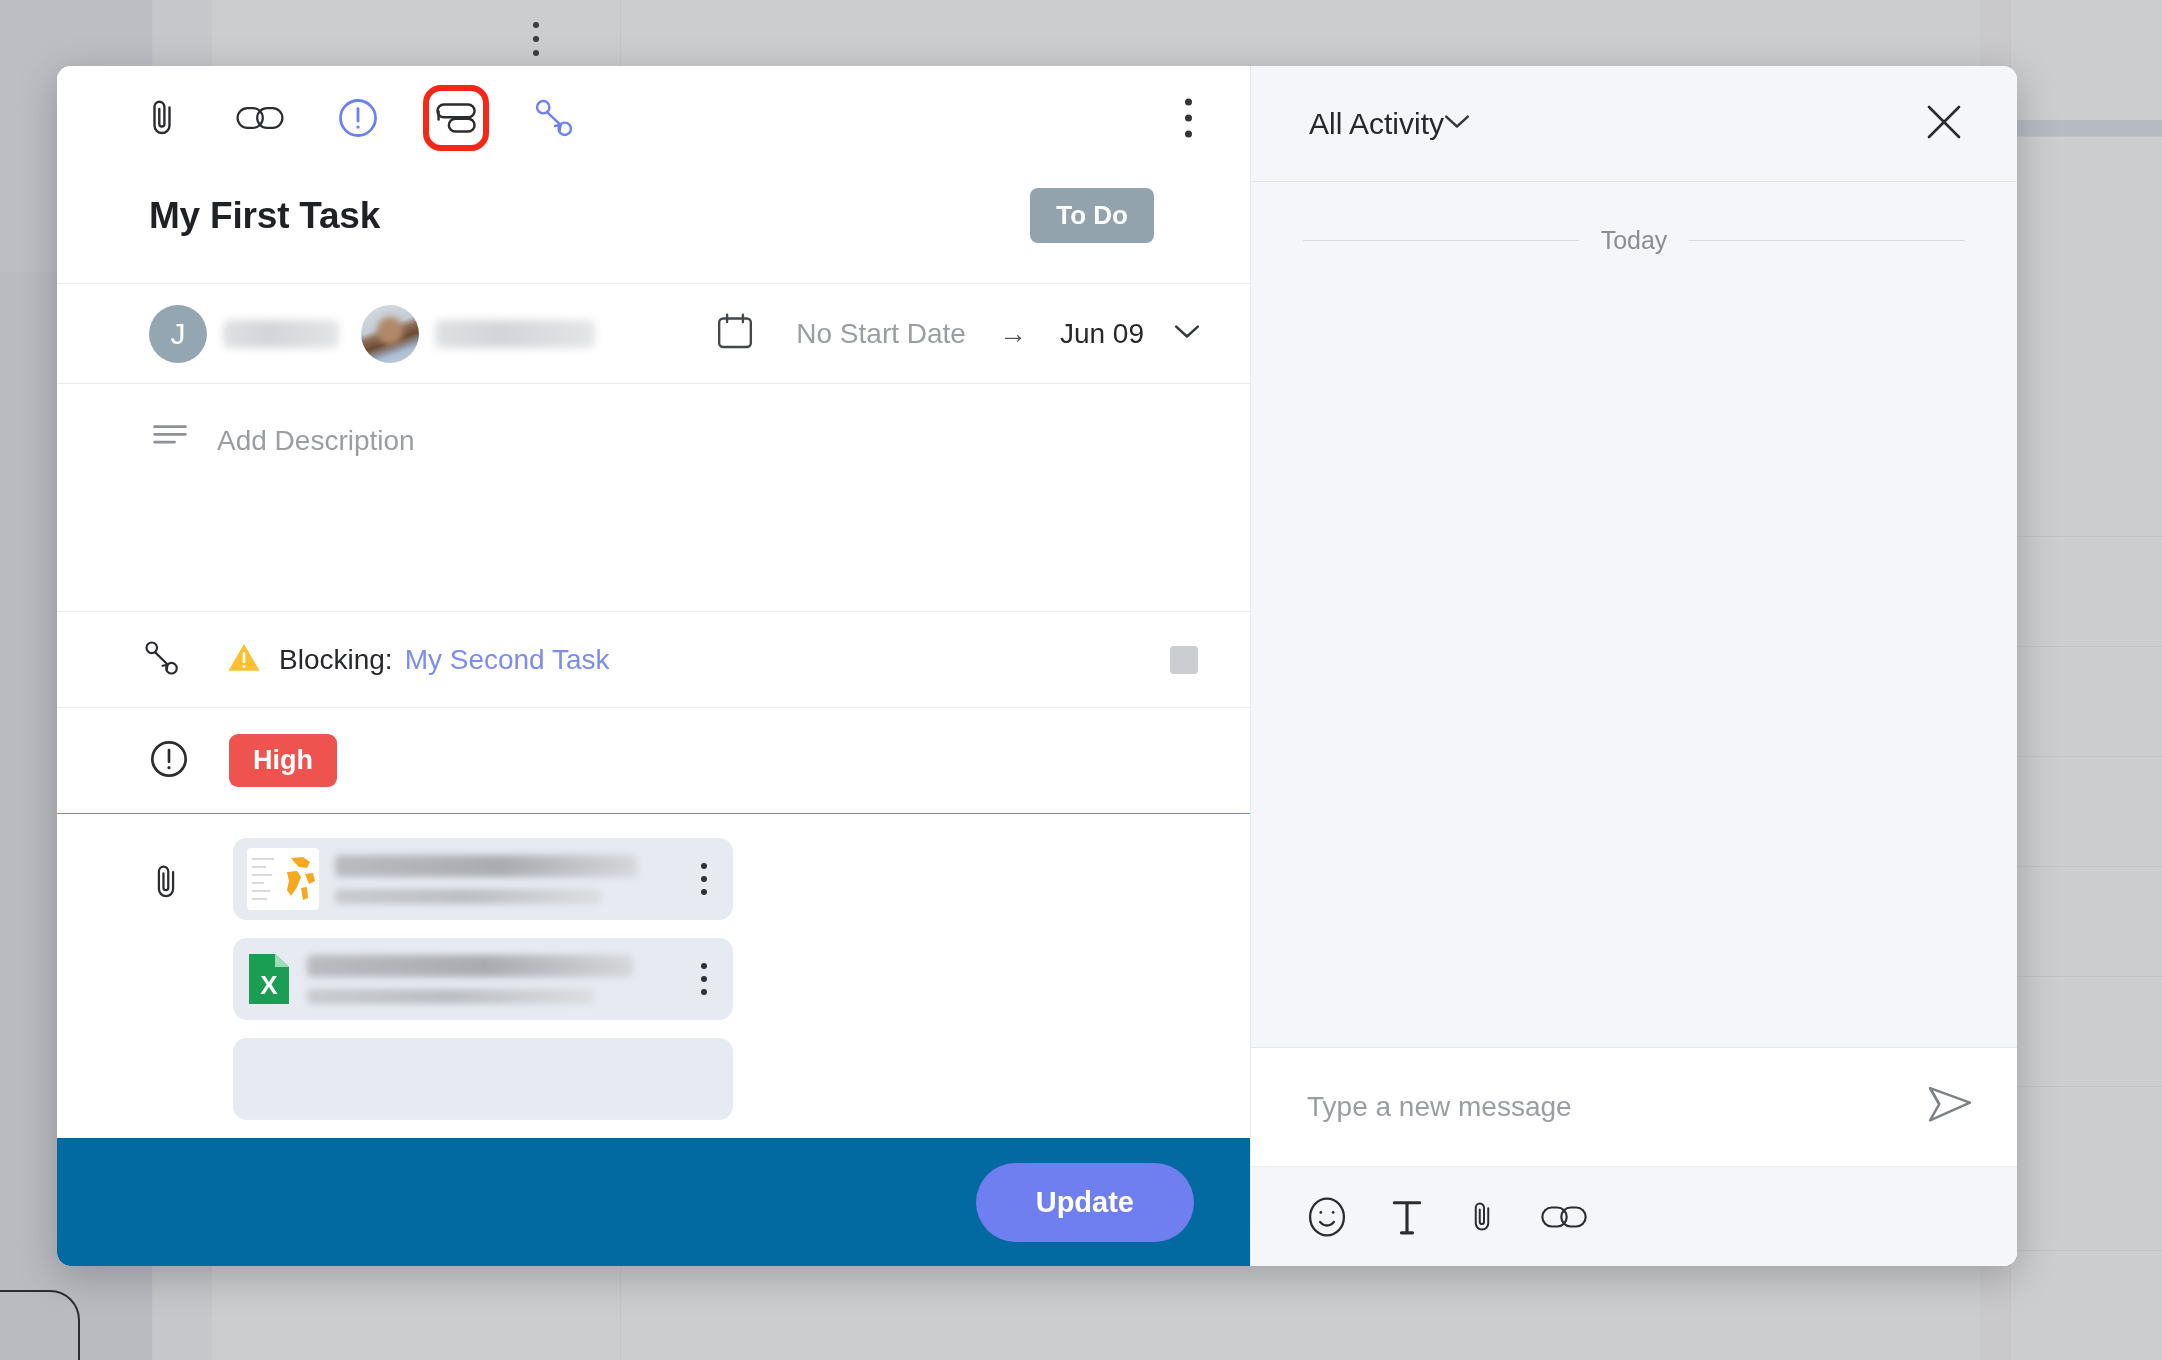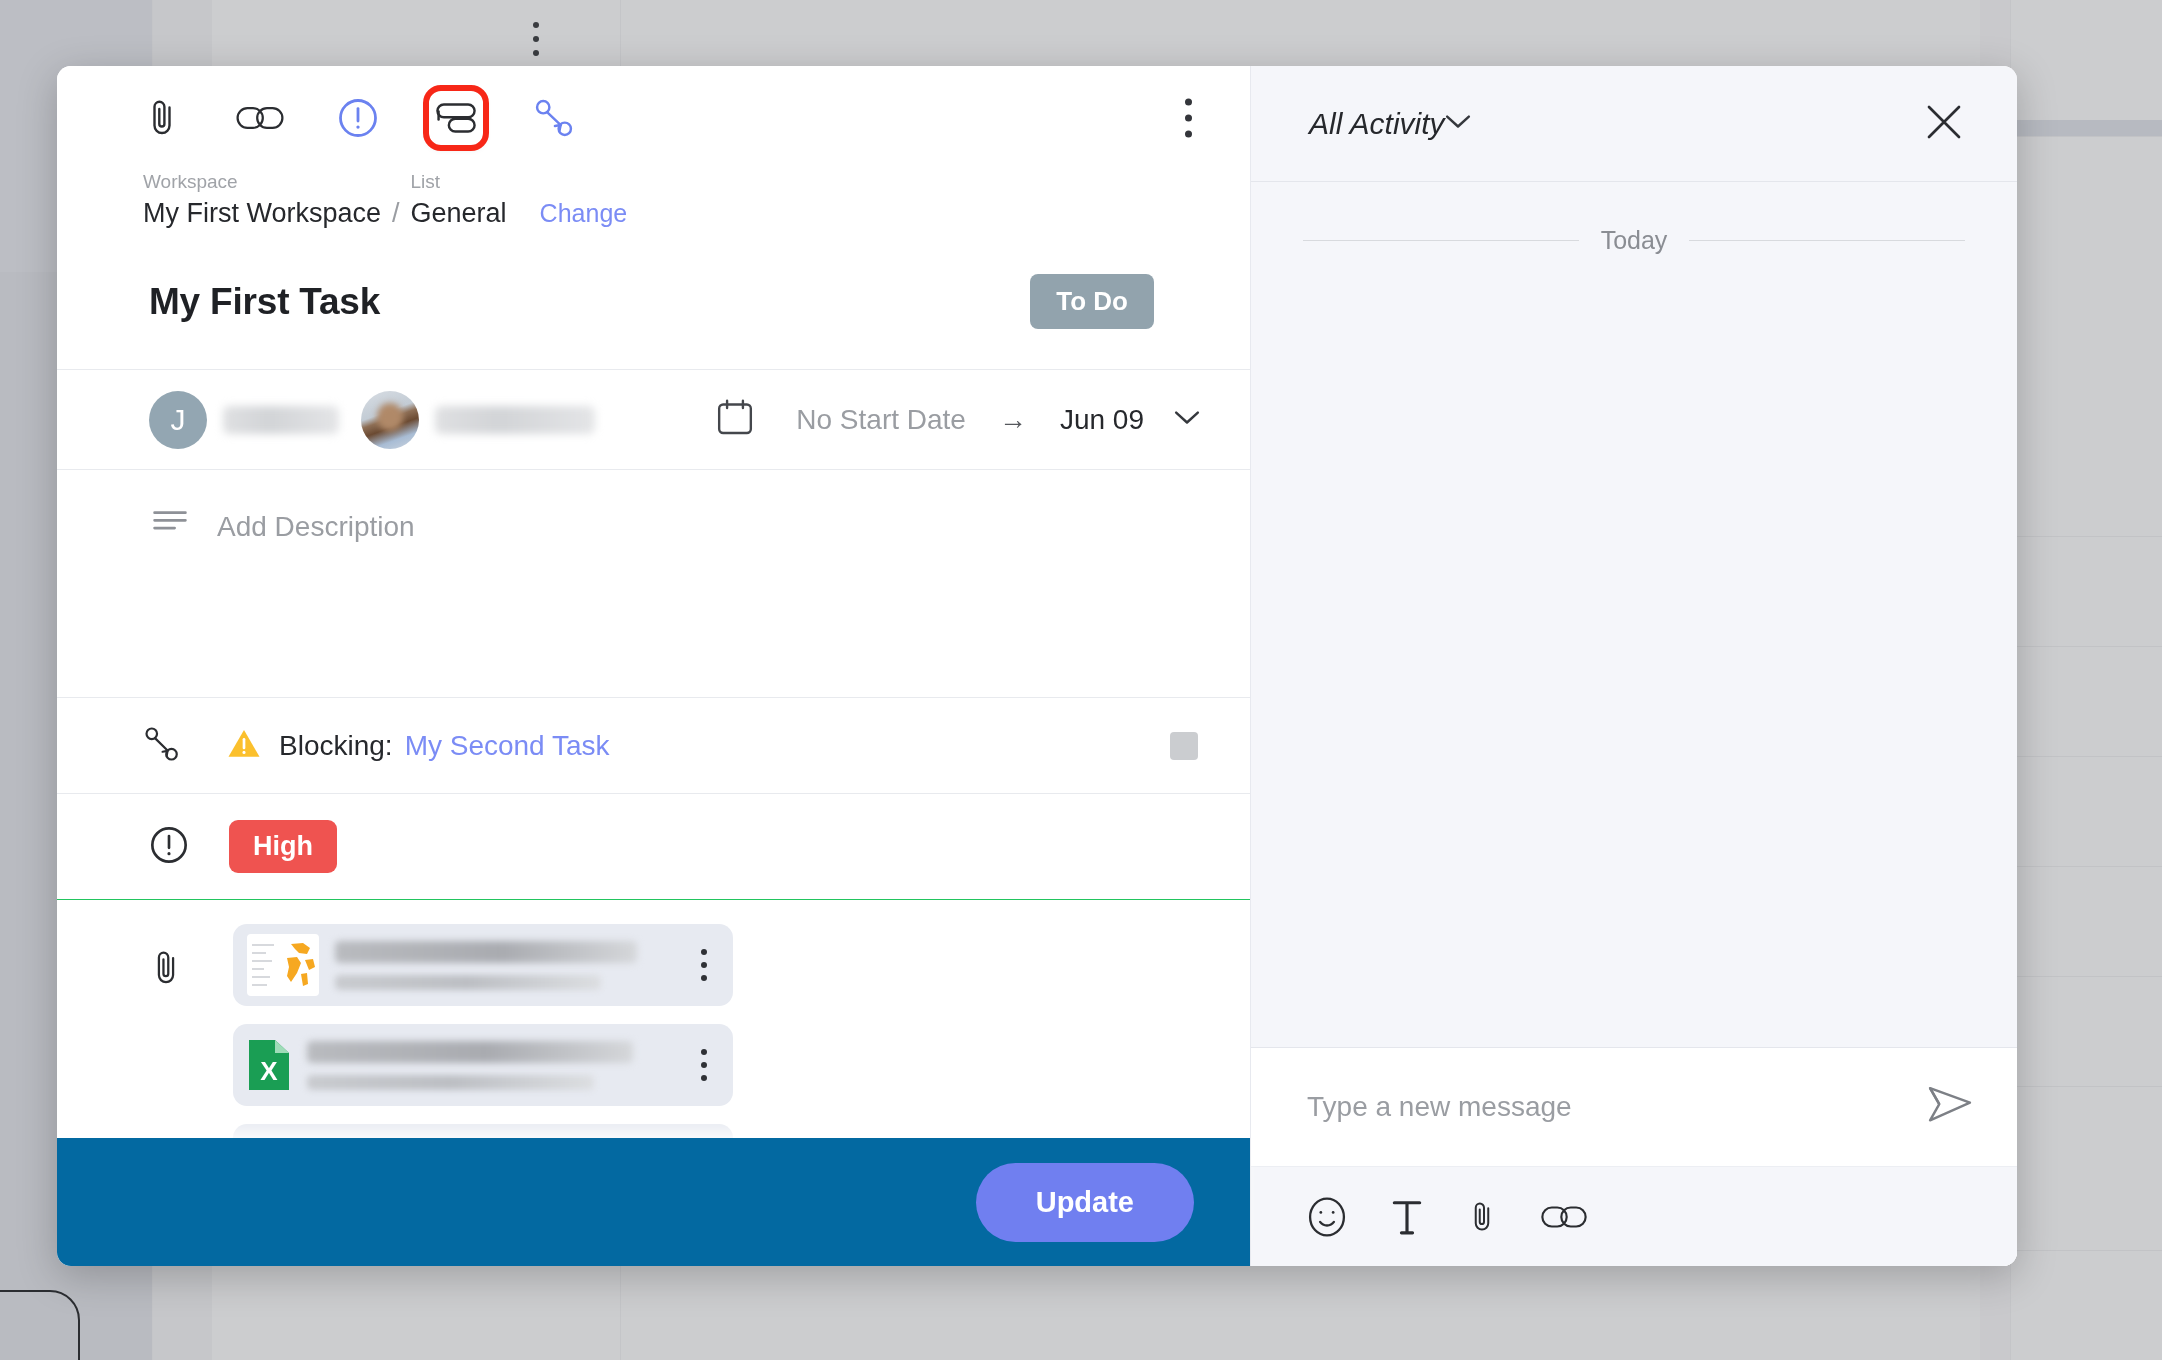--- a/index.html
+++ b/index.html
@@ -286,21 +286,21 @@
     background: #f5f6fa;
     display: flex; flex-direction: column;
     border-left: 1px solid #e7e9ef;
   }
   .act-header {
     height: 116px; flex: none;
     display: flex; align-items: center; justify-content: space-between;
     padding: 0 52px 0 58px;
     border-bottom: 1px solid #e4e6ec;
   }
-  .act-title-wrap { display: flex; align-items: center; gap: 0; cursor: pointer; font-style: italic; }
+  .act-title-wrap { display: flex; align-items: center; gap: 0; cursor: pointer; }
   .act-title { font-size: 30px; color: #26282c; }
   .act-close { cursor: pointer; }
 
   .act-body { flex: 1; padding: 44px 52px 0 52px; overflow: hidden; }
   .day-divider {
     display: flex; align-items: center; gap: 0;
   }
   .day-divider .line { flex: 1; height: 1px; background: #d8dade; }
   .day-divider .lbl {
     font-size: 25px; color: #8a8d93; padding: 0 22px;
@@ -404,32 +404,20 @@
           </svg>
         </div>
       </div>
       <div class="tb-kebab">
         <i></i>
           <i></i>
           <i></i>
       </div>
     </div>
 
-    <div class="breadcrumb">
-      <div class="bc-group">
-        <span class="bc-cap">Workspace</span>
-        <span class="bc-val">My First Workspace</span>
-      </div>
-      <span class="bc-slash">/</span>
-      <div class="bc-group">
-        <span class="bc-cap">List</span>
-        <span class="bc-val">General</span>
-      </div>
-      <span class="bc-change">Change</span>
-    </div>
 
     <div class="title-row">
       <span class="task-title">My First Task</span>
       <span class="status-badge">To Do</span>
     </div>
 
     <div class="assignee-row">
       <div class="avatar initial">J</div>
       <div class="name-blur a"></div>
       <div class="gap"></div>

